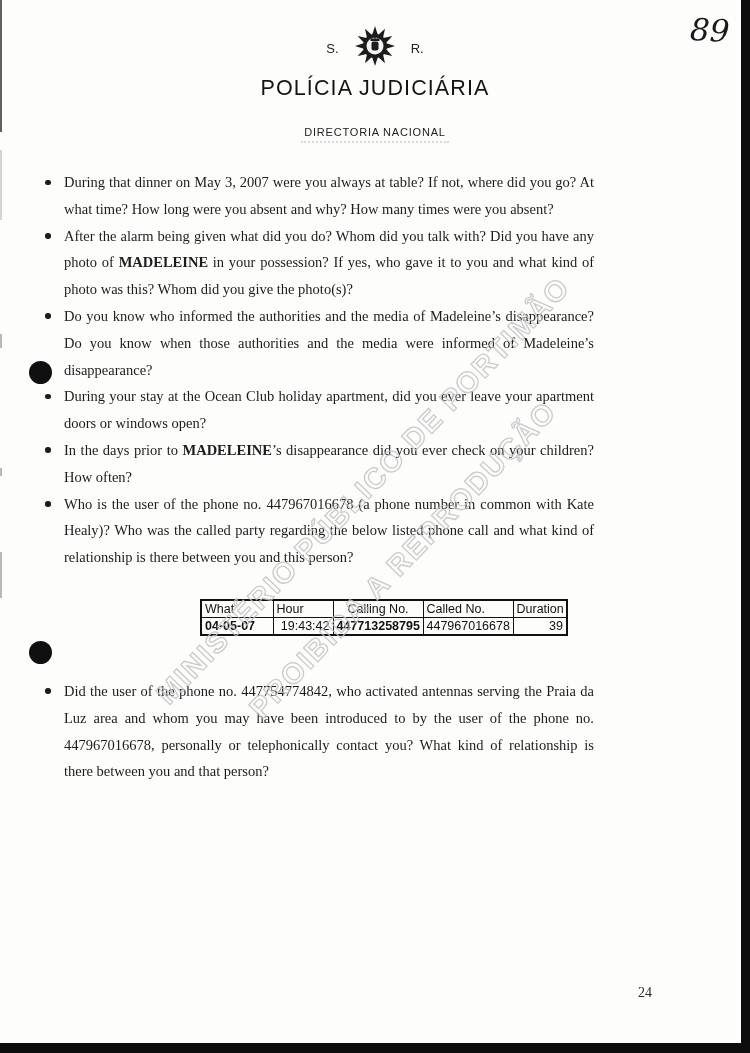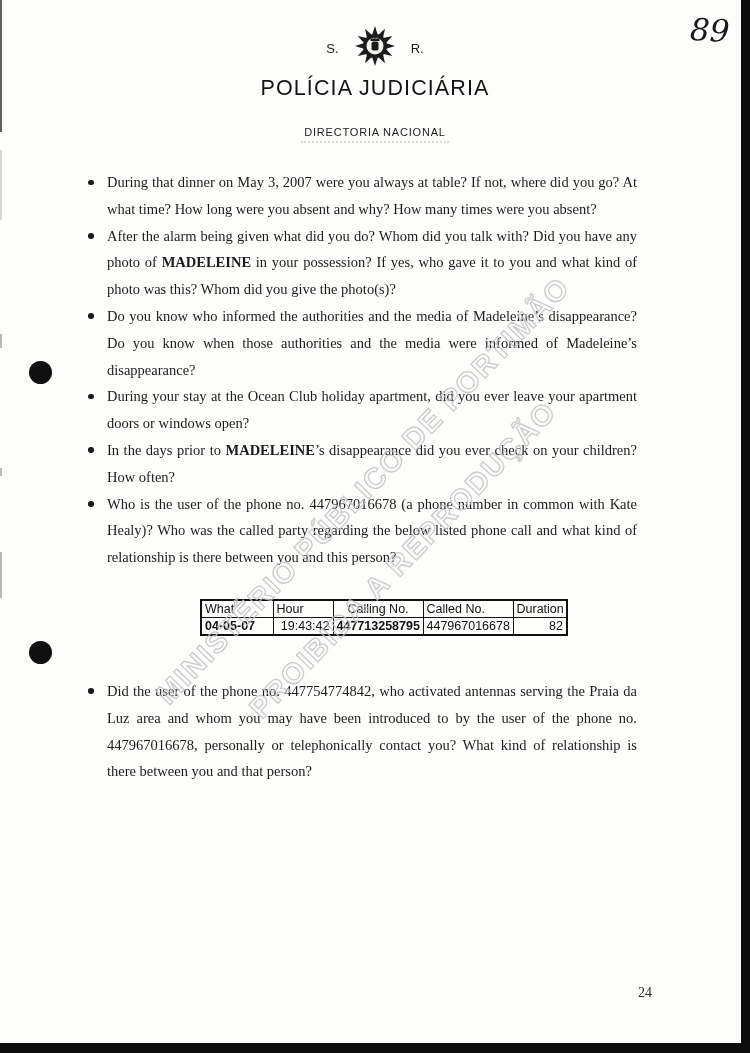--- a/index.html
+++ b/index.html
@@ -36,21 +36,21 @@
     position:absolute; z-index:4; pointer-events:none; white-space:nowrap;
     font-family:"Liberation Sans","DejaVu Sans",sans-serif; font-weight:bold;
     transform-origin:0 0; transform:rotate(-46deg);
     color:rgba(255,255,255,0.05); -webkit-text-stroke:1.3px #c2c2c2;
     letter-spacing:2px; opacity:.85;
   }
   .wm1 { left:150px; top:688px; font-size:29px; }
   .wm2 { left:243px; top:702px; font-size:29px; }
 
   
-  ul.questions { margin:0; padding:0 0 0 107px; width:530px; position:relative; z-index:2; }
+  ul.questions { margin:0; padding:0 0 0 64px; width:530px; position:relative; z-index:2; }
   ul.q1 { margin-top:26px; }
   ul.q2 { margin-top:42px; }
   ul.questions li {
     list-style:none; position:relative; text-align:justify;
     font-size:14.5px; line-height:26.8px; color:#1c1c1c;
   }
   ul.questions li::before {
     content:""; position:absolute; left:-19px; top:10.5px;
     width:5.5px; height:5.5px; border-radius:50%; background:#1c1c1c;
   }
@@ -149,21 +149,21 @@
           <th>Called No.</th>
           <th>Duration</th>
         </tr>
       </thead>
       <tbody>
         <tr>
           <td class="al">04-05-07</td>
           <td class="ar">19:43:42</td>
           <td class="ac bold">447713258795</td>
           <td class="ar">447967016678</td>
-          <td class="ar">82</td>
+          <td class="ar">39</td>
         </tr>
       </tbody>
     </table>
   </div>
 
   <ul class="questions q2">
     <li><span>Did the user of the phone no. 447754774842, who activated antennas serving the Praia da Luz area and whom you may have been introduced to by the user of the phone no. 447967016678, personally or telephonically contact you? What kind of relationship is there between you and that person?</span></li>
   </ul>
 
   <div class="page-number">24</div>

